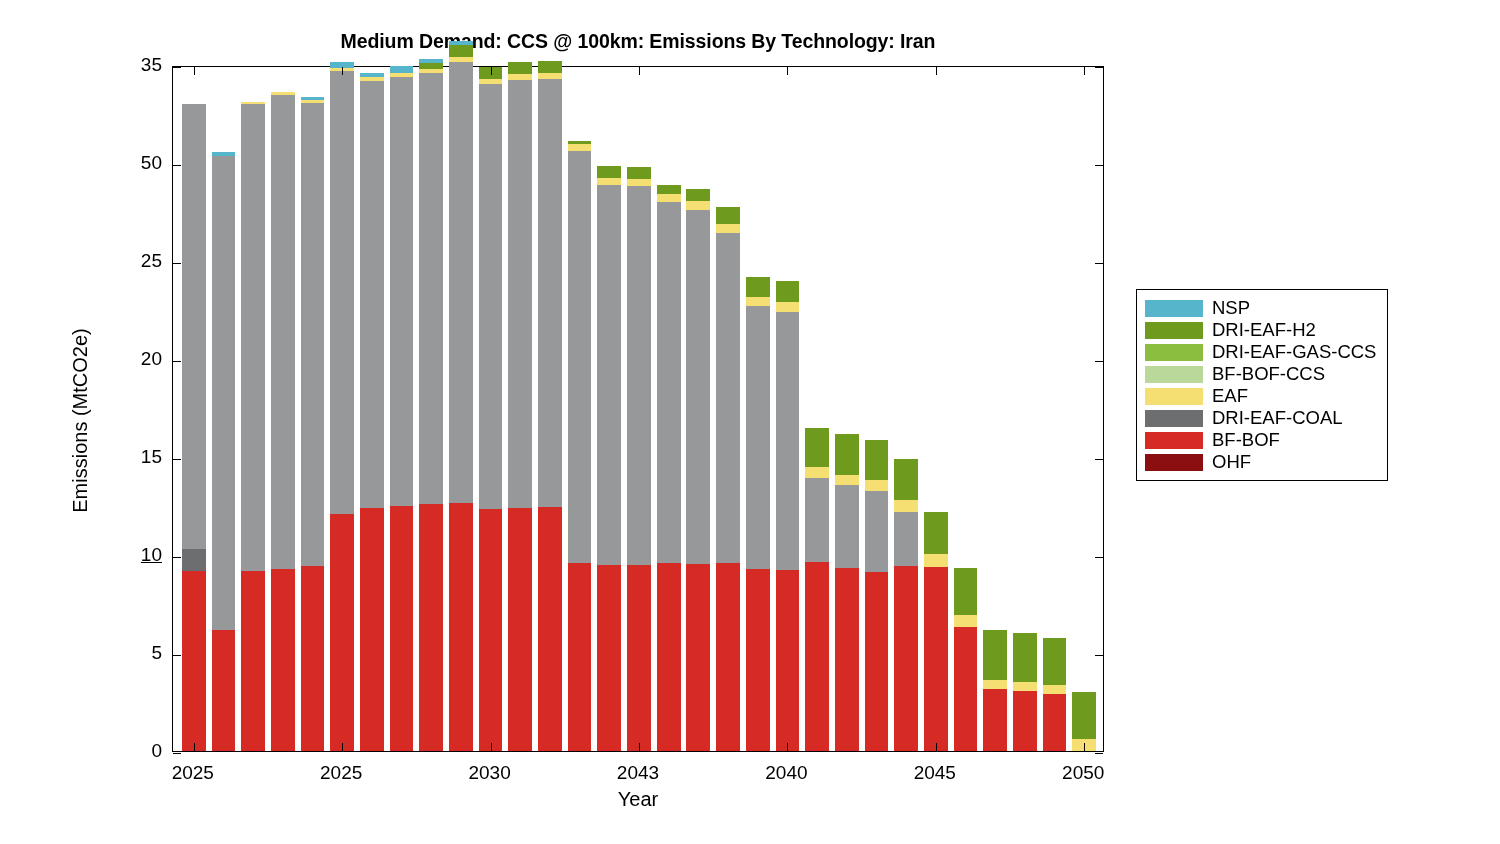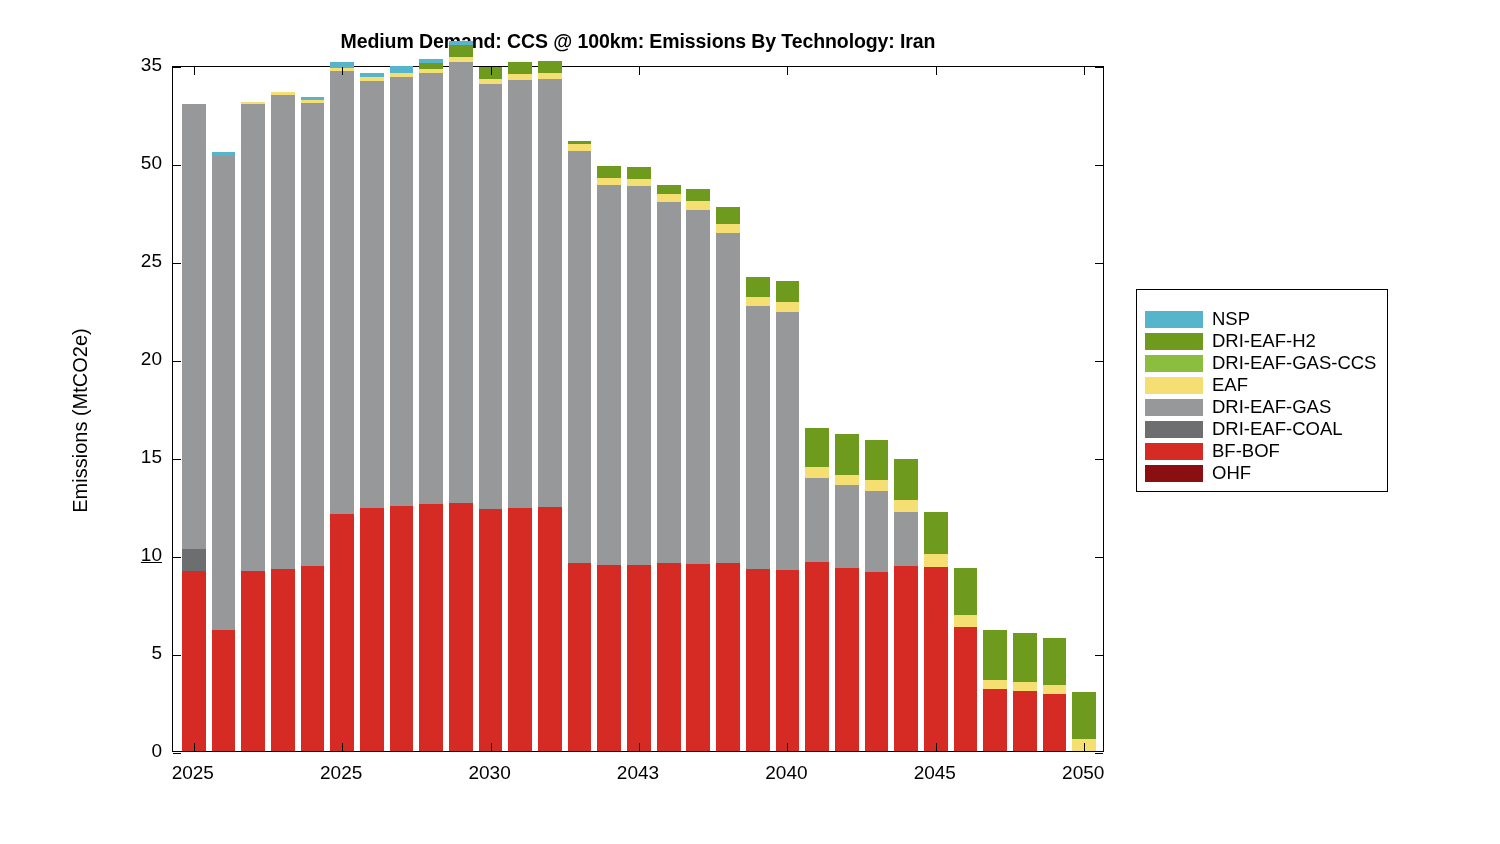--- a/index.html
+++ b/index.html
@@ -44,21 +44,21 @@
   }
   #ylabel{
     position:absolute;left:-60px;top:409px;width:280px;text-align:center;
     font-size:20px;color:#000;transform:rotate(-90deg);transform-origin:center center;
   }
 
   
   #legend{
     position:absolute;left:1136px;top:289px;width:252px;
     border:1.1px solid #000;background:#fff;box-sizing:border-box;
-    padding:18px 8px 7px 8px;
+    padding:7px 8px 7px 8px;
   }
   .legend-row{display:flex;align-items:center;height:22px;}
   .legend-swatch{width:58px;height:17px;flex:0 0 58px;}
   .legend-label{margin-left:9px;font-size:18.5px;color:#000;white-space:nowrap;line-height:1;}
 </style>
 </head>
 <body>
 
 <div id="root">
 
@@ -289,44 +289,45 @@
       <div class="ytick-label" style="left: 112px; width: 50px; top: 54px;">35</div>
       <div class="xtick-label" style="left: 152.777px; top: 762px;">2025</div>
       <div class="xtick-label" style="left: 301.185px; top: 762px;">2025</div>
       <div class="xtick-label" style="left: 449.592px; top: 762px;">2030</div>
       <div class="xtick-label" style="left: 598px; top: 762px;">2043</div>
       <div class="xtick-label" style="left: 746.408px; top: 762px;">2040</div>
       <div class="xtick-label" style="left: 894.815px; top: 762px;">2045</div>
       <div class="xtick-label" style="left: 1043.22px; top: 762px;">2050</div>
     </div>
 
+  <div id="xlabel">Year</div>
   <div id="ylabel">Emissions (MtCO2e)</div>
 
   <div id="legend">
       <div class="legend-row">
         <div class="legend-swatch" style="background: rgb(86, 180, 203);"></div>
         <div class="legend-label">NSP</div>
       </div>
       <div class="legend-row">
         <div class="legend-swatch" style="background: rgb(110, 155, 30);"></div>
         <div class="legend-label">DRI-EAF-H2</div>
       </div>
       <div class="legend-row">
         <div class="legend-swatch" style="background: rgb(139, 189, 63);"></div>
         <div class="legend-label">DRI-EAF-GAS-CCS</div>
       </div>
       <div class="legend-row">
+        <div class="legend-swatch" style="background: rgb(187, 216, 155);"></div>
+        <div class="legend-label">BF-BOF-CCS</div>
+      </div>
+      <div class="legend-row">
         <div class="legend-swatch" style="background: rgb(245, 222, 114);"></div>
         <div class="legend-label">EAF</div>
       </div>
       <div class="legend-row">
-        <div class="legend-swatch" style="background: rgb(151, 152, 153);"></div>
-        <div class="legend-label">DRI-EAF-GAS</div>
-      </div>
-      <div class="legend-row">
         <div class="legend-swatch" style="background: rgb(109, 110, 112);"></div>
         <div class="legend-label">DRI-EAF-COAL</div>
       </div>
       <div class="legend-row">
         <div class="legend-swatch" style="background: rgb(214, 43, 37);"></div>
         <div class="legend-label">BF-BOF</div>
       </div>
       <div class="legend-row">
         <div class="legend-swatch" style="background: rgb(139, 15, 16);"></div>
         <div class="legend-label">OHF</div>

